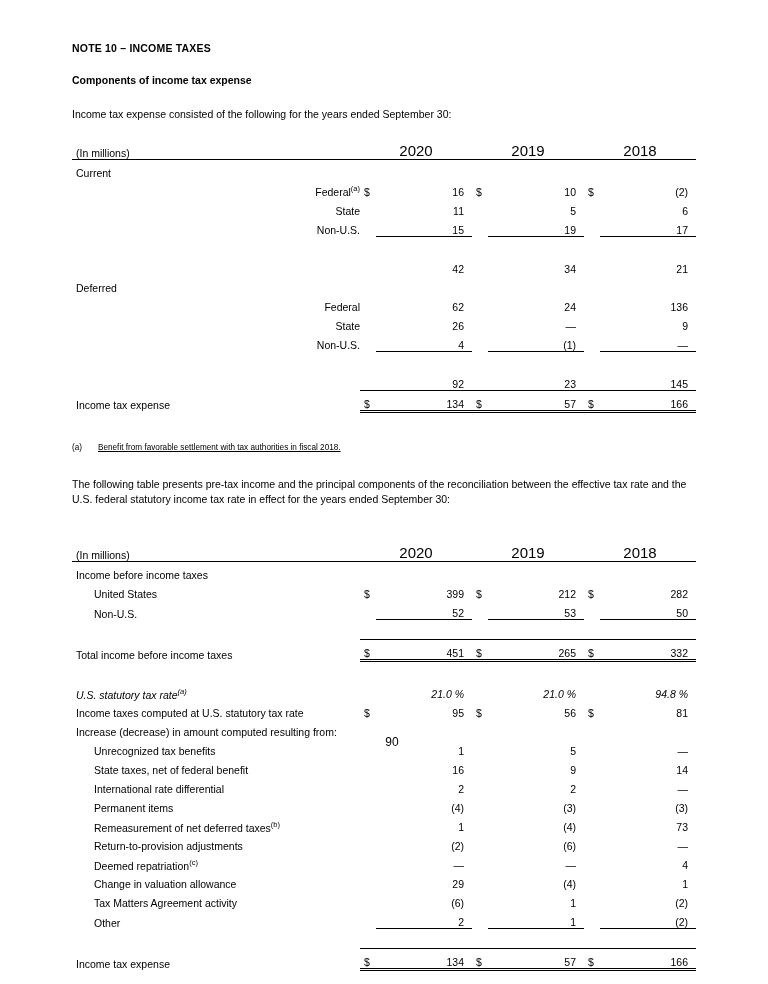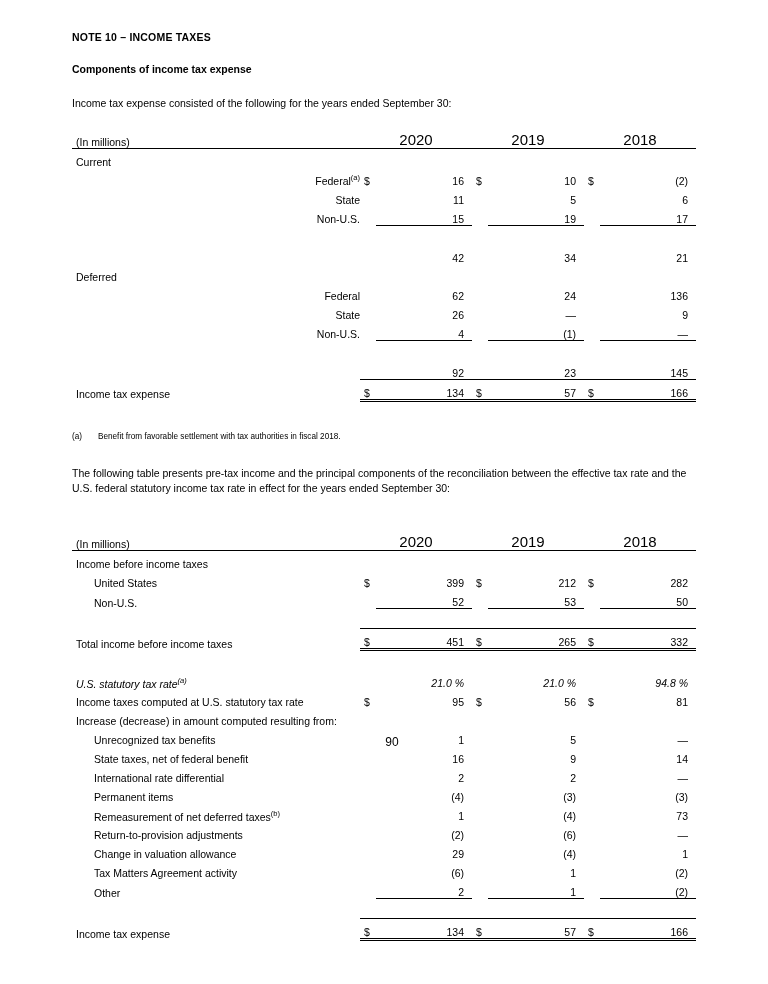--- a/index.html
+++ b/index.html
@@ -12,21 +12,21 @@
     height: 984px;
     font-family: "Liberation Sans", sans-serif;
     color: #000000;
     position: relative;
   }
   .page {
     position: relative;
     width: 768px;
     height: 791px;
     box-sizing: border-box;
-    padding: 31px 72px 0 72px;
+    padding: 42px 72px 0 72px;
   }
   .note-title {
     font-size: 10.5px;
     font-weight: bold;
     letter-spacing: 0.2px;
     margin: 0 0 20px 0;
   }
   .sub-title {
     font-size: 10.5px;
     font-weight: bold;
@@ -86,21 +86,21 @@
   .footnote {
     font-size: 8.2px;
     line-height: 11.5px;
     margin: 10px 0 0 0;
     display: flex;
   }
   .footnote .mark {
     width: 26px;
     flex: 0 0 26px;
   }
-  .footnote .txt { flex: 1 1 auto; }
+  .footnote .txt { flex: 1 1 auto; text-decoration: underline; }
   .pagenum {
     position: absolute;
     bottom: 42px;
     left: 8px;
     width: 768px;
     text-align: center;
     font-size: 12px;
   }
   .gap-18 { height: 18px; }
   .gap-24 { height: 24px; }
@@ -404,20 +404,29 @@
         <tr>
           <td class="lbl ind1">Return-to-provision adjustments</td>
           <td class="cur"></td>
           <td class="num">(2)</td>
           <td class="cur"></td>
           <td class="num">(6)</td>
           <td class="cur"></td>
           <td class="num">—</td>
         </tr>
         <tr>
+          <td class="lbl ind1">Deemed repatriation<span class="sup">(c)</span></td>
+          <td class="cur"></td>
+          <td class="num">—</td>
+          <td class="cur"></td>
+          <td class="num">—</td>
+          <td class="cur"></td>
+          <td class="num">4</td>
+        </tr>
+        <tr>
           <td class="lbl ind1">Change in valuation allowance</td>
           <td class="cur"></td>
           <td class="num">29</td>
           <td class="cur"></td>
           <td class="num">(4)</td>
           <td class="cur"></td>
           <td class="num">1</td>
         </tr>
         <tr>
           <td class="lbl ind1">Tax Matters Agreement activity</td>

